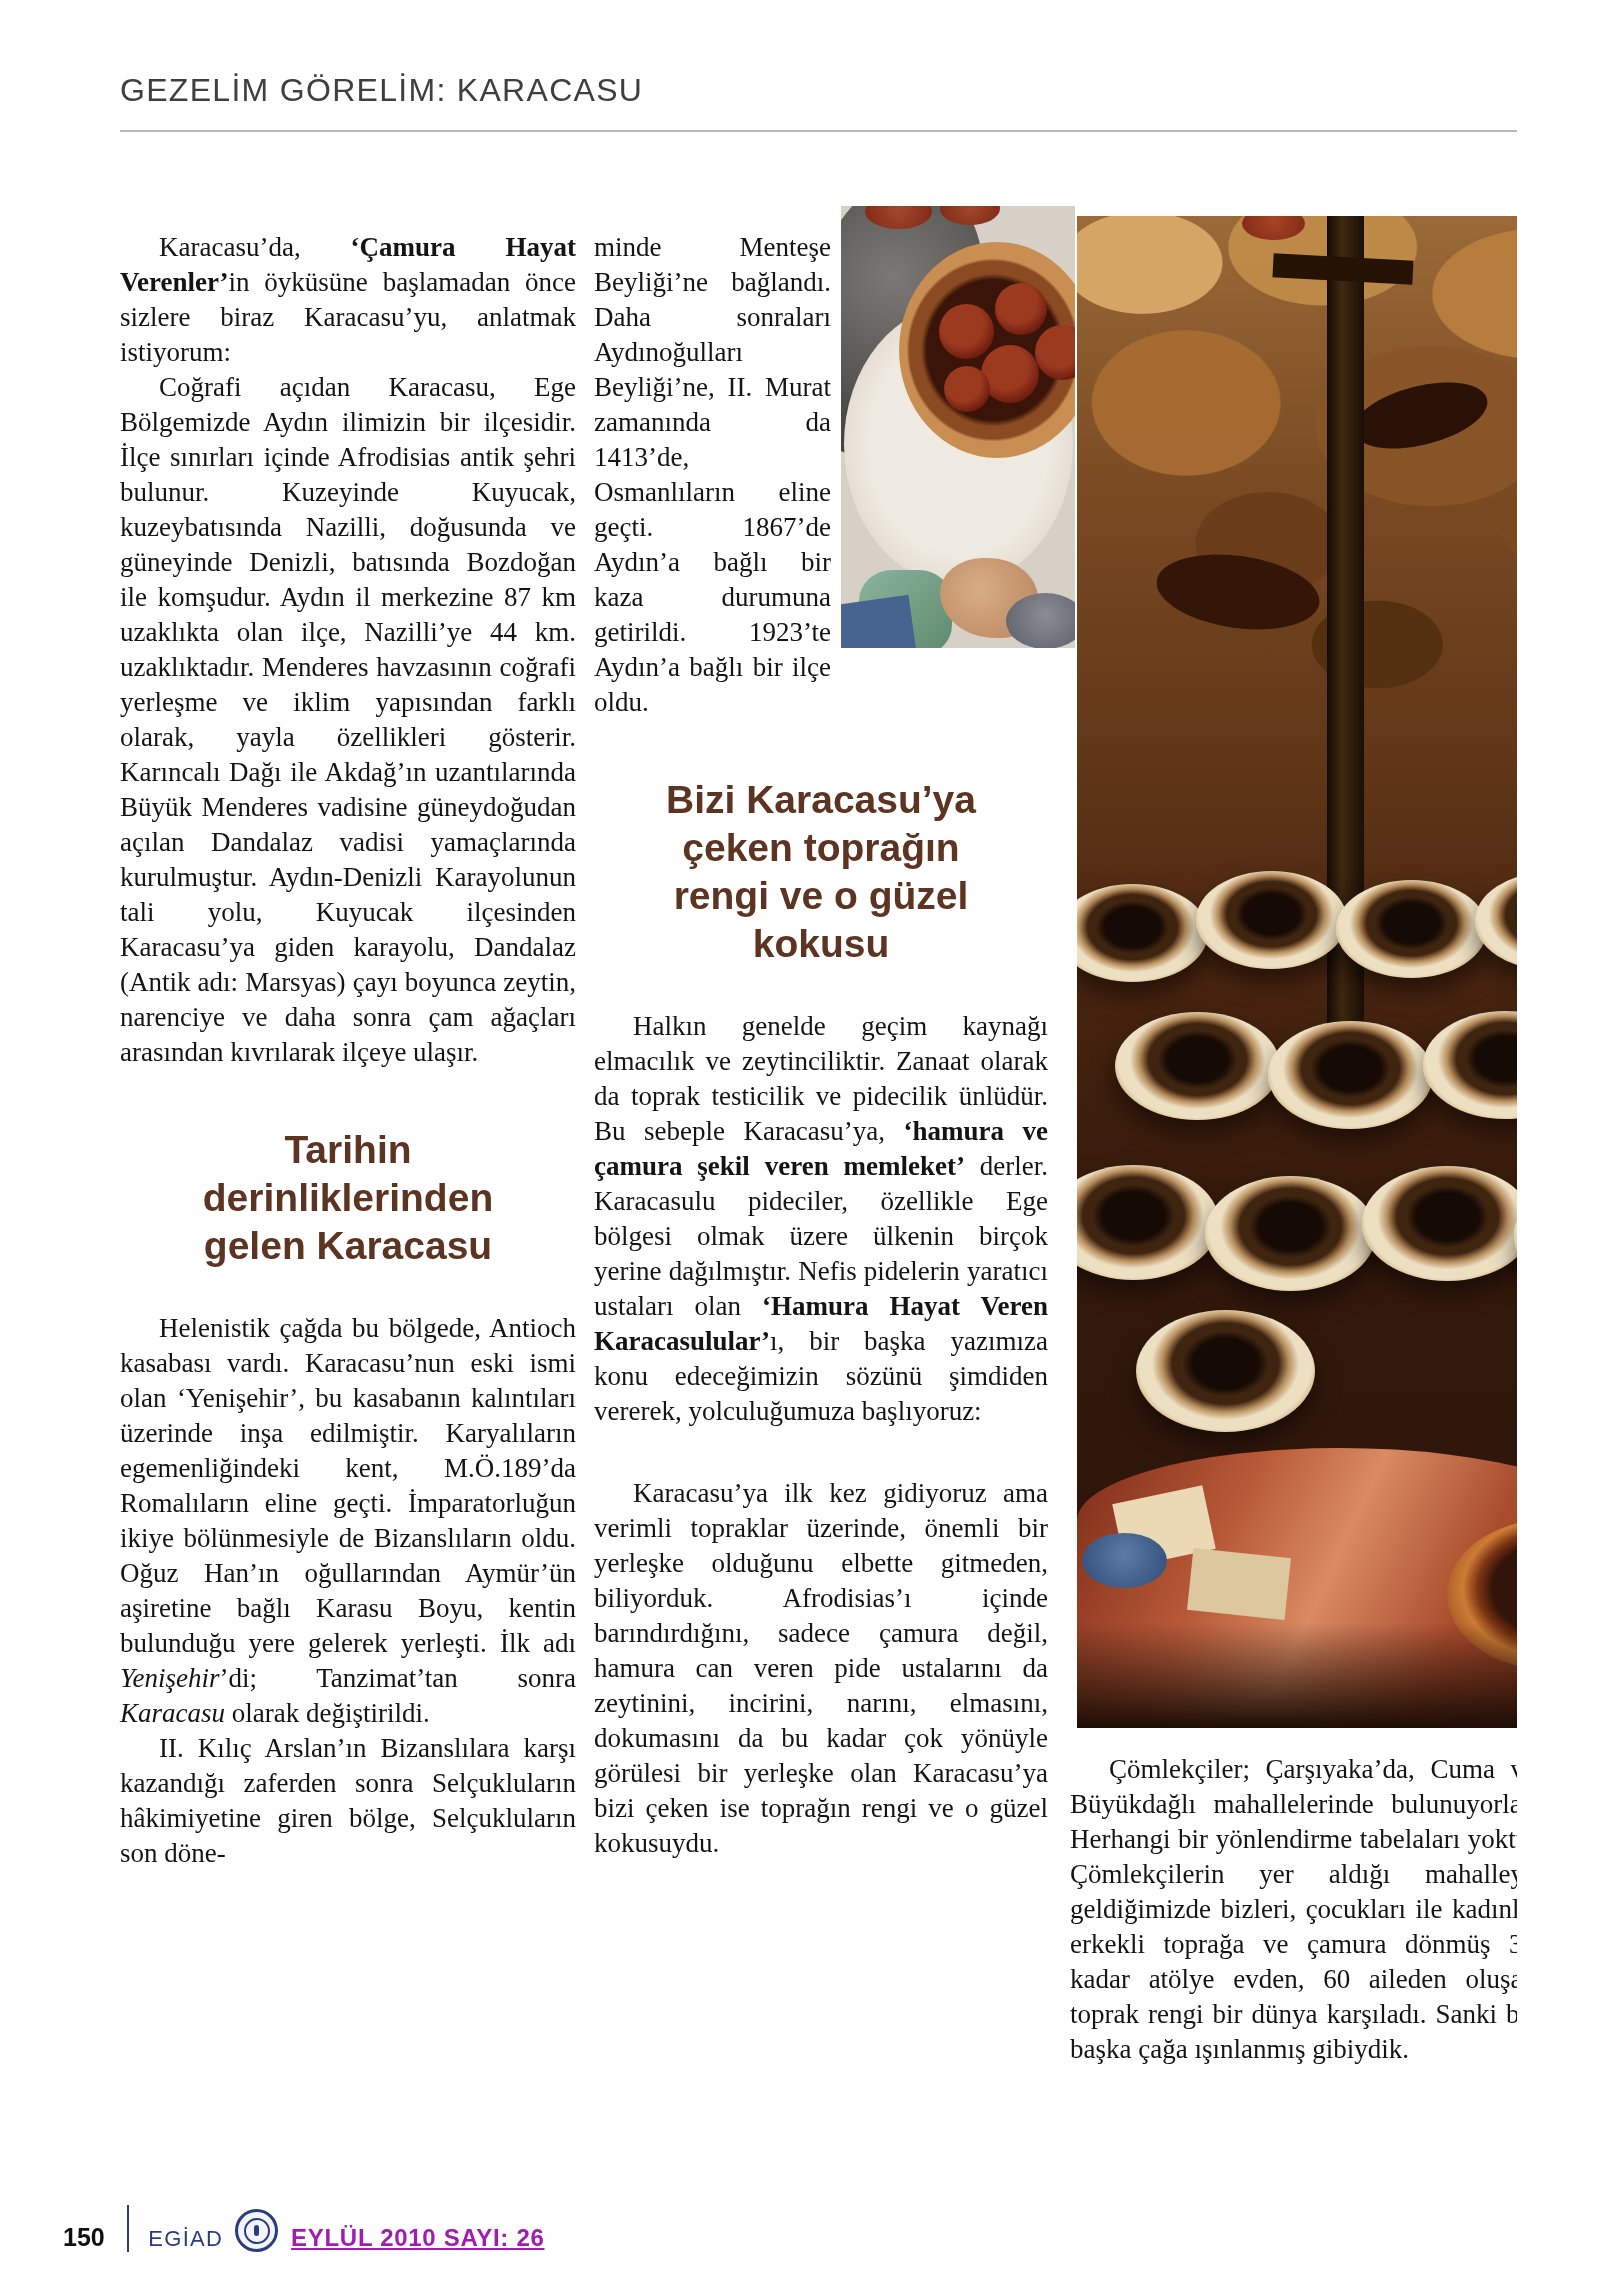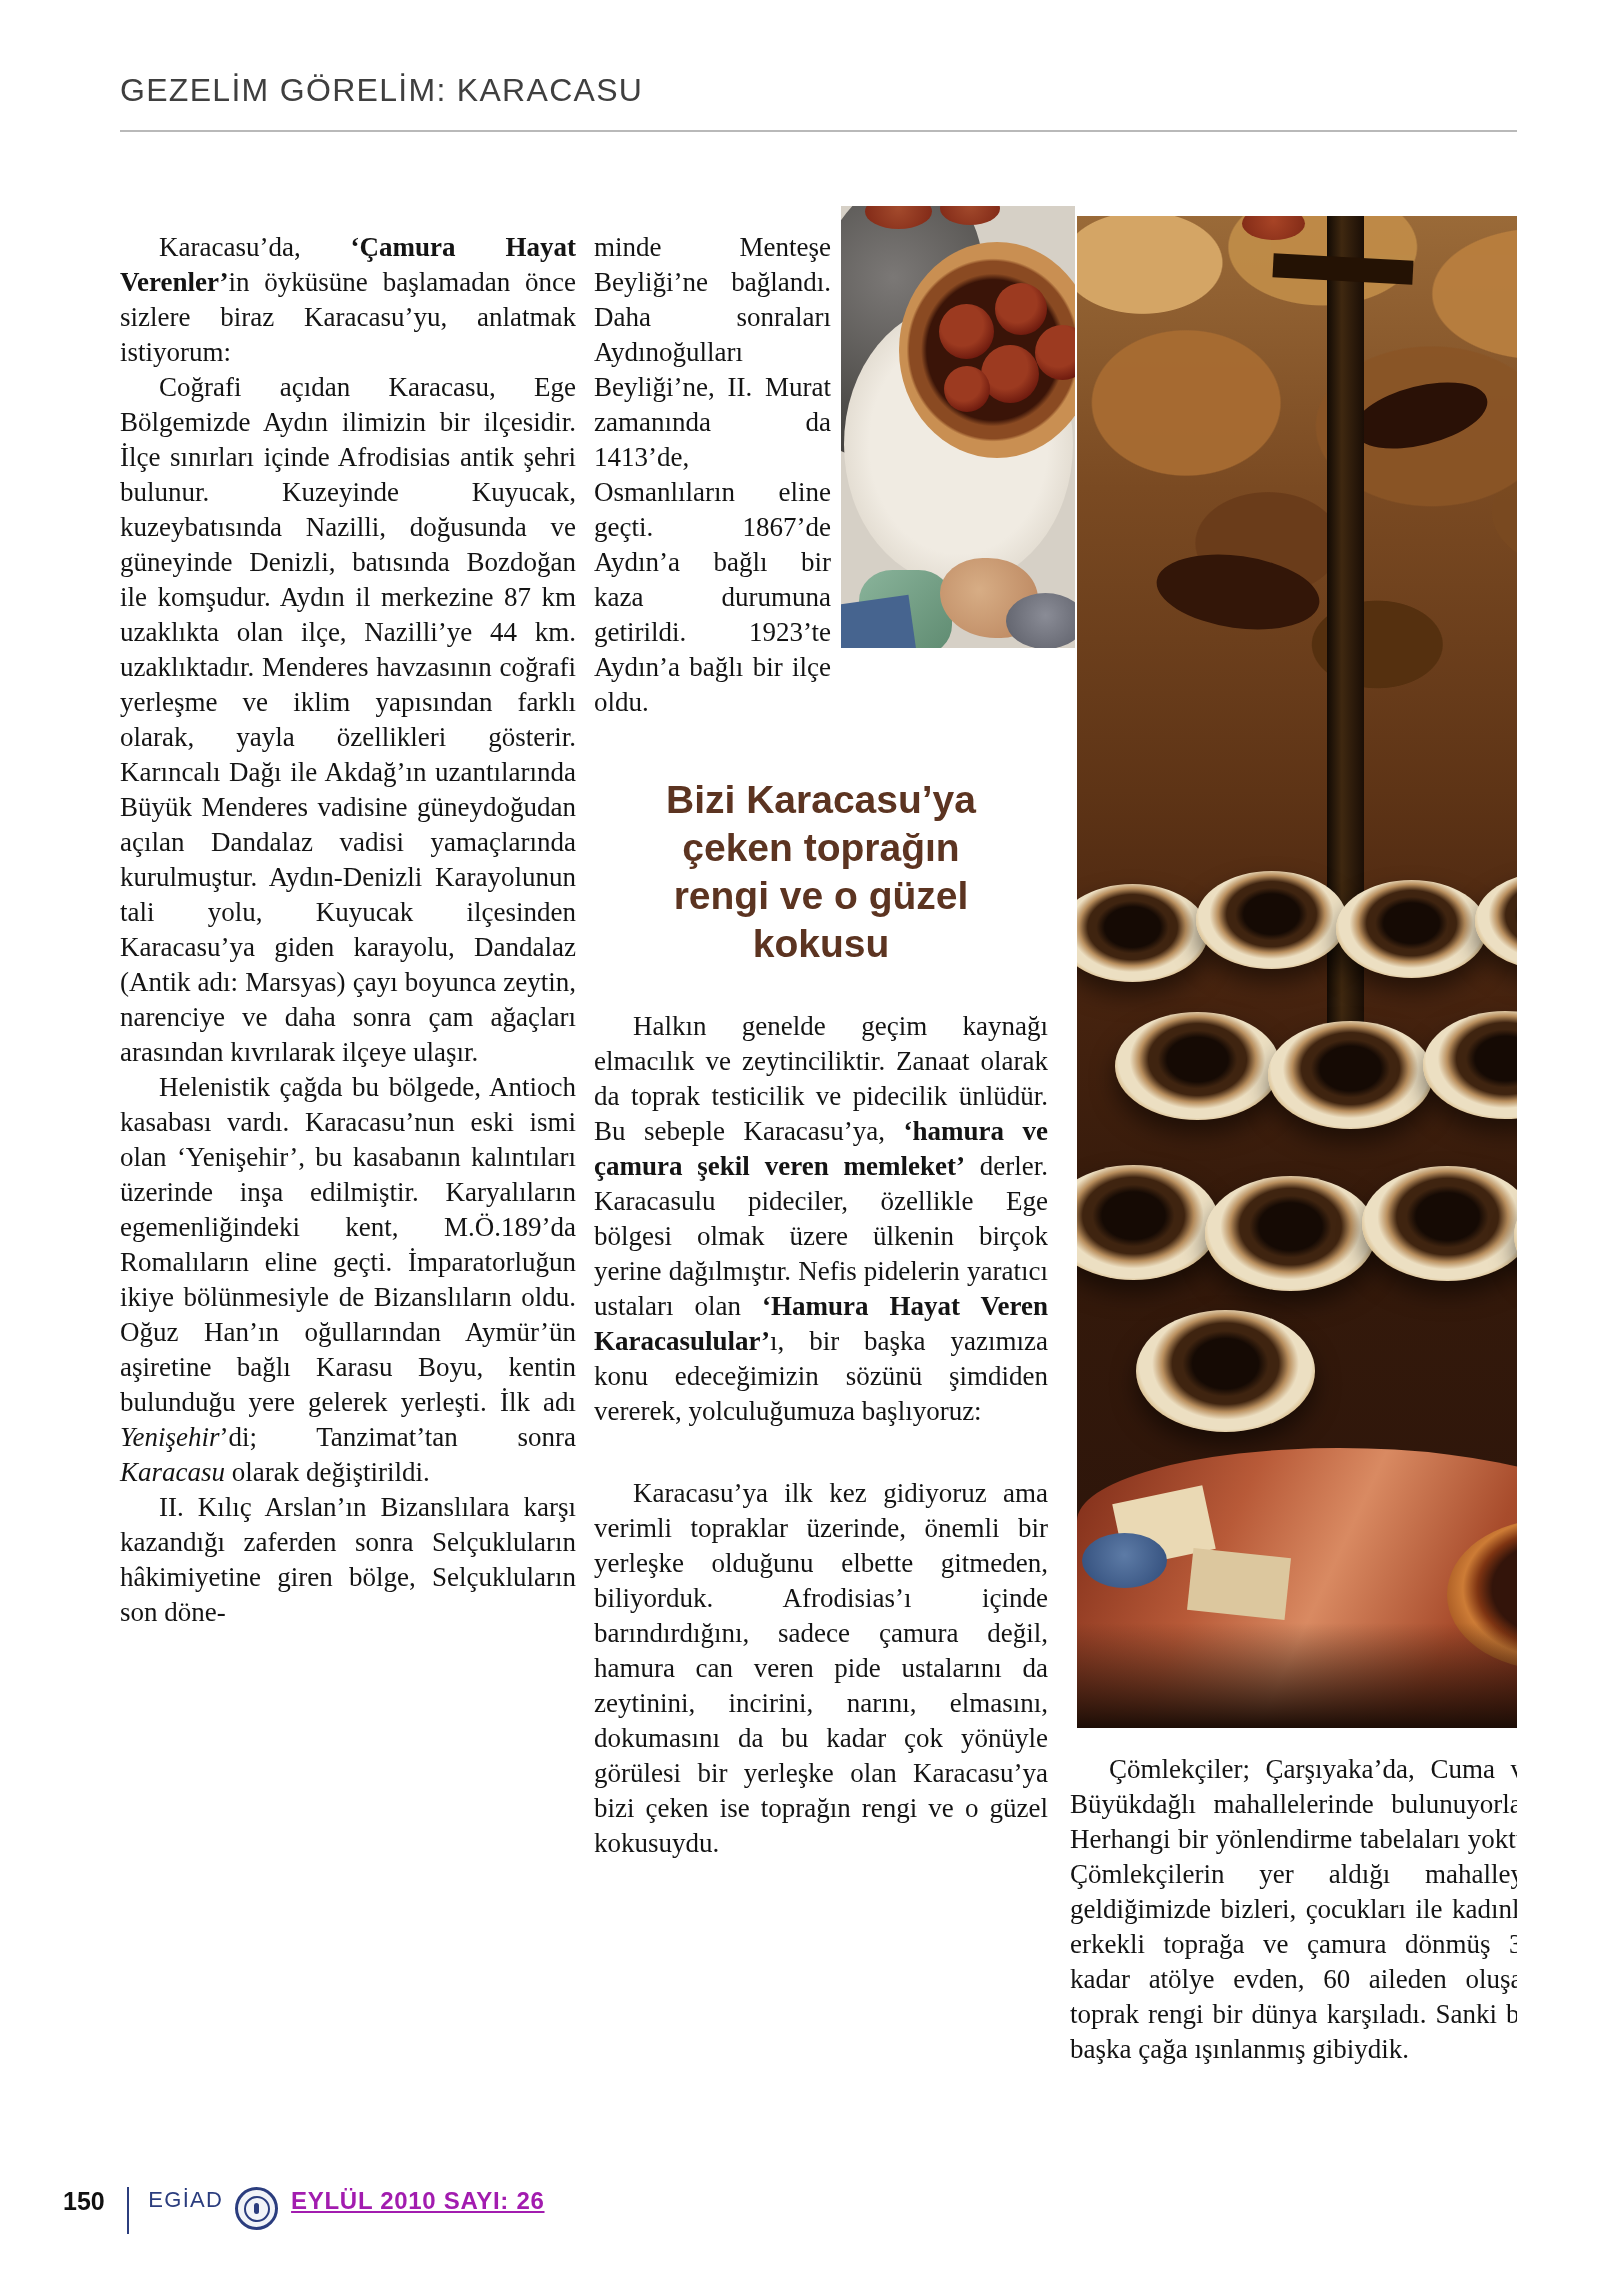--- a/index.html
+++ b/index.html
@@ -95,21 +95,21 @@
   .ph2-drape{left:0;top:1232px;width:546px;height:281px;border-radius:48% 52% 0 0/26% 30% 0 0;
              background:linear-gradient(115deg,#7e2c18 0%,#b85a38 28%,#d98a62 46%,#a84c2c 68%,#6e2412 100%);}
   .ph2-block1{left:41px;top:1278px;width:92px;height:65px;background:#ead9b4;transform:rotate(-12deg);}
   .ph2-block2{left:113px;top:1337px;width:98px;height:62px;background:#dcc79e;transform:rotate(6deg);}
   .ph2-bluebowl{left:5.2px;top:1317px;width:85px;height:55px;border-radius:50%;
                 background:radial-gradient(circle at 50% 40%,#5d7ba6,#2e4a78);}
   .ph2-pot{right:-33px;top:1303px;width:209px;height:151px;border-radius:50%;
            background:radial-gradient(ellipse at 50% 46%,#33140a 0 40%,#7e3412 50%,#cd7c36 60%,#a85a24 74%,#7e421a 90%);}
   .ph2-shade{left:0;bottom:0;width:546px;height:105px;background:linear-gradient(transparent,#1c0d06);}
   
-  .footer{position:absolute;left:63px;top:2187px;height:65px;display:flex;align-items:flex-start;
+  .footer{position:absolute;left:63px;top:2187px;height:65px;display:flex;align-items:flex-end;
           font-family:"Liberation Sans",sans-serif;}
   .page-number{font-size:25px;font-weight:bold;color:#111;}
   .footer-sep{width:2px;height:47px;background:var(--footer-navy);margin:0 19.6px 0 22px;}
   .brand{font-size:22px;letter-spacing:1.3px;color:var(--footer-navy);font-weight:400;}
   .logo{width:37px;height:37px;border-radius:50%;border:3.3px solid var(--footer-navy);
         background:#f2f4f8;margin:0 13px 0 11.8px;display:flex;align-items:center;justify-content:center;}
   .logo-inner{width:22px;height:22px;border-radius:50%;border:2px solid var(--footer-navy);
               display:flex;align-items:center;justify-content:center;}
   .logo-figure{width:5.2px;height:11.8px;border-radius:2.6px;background:var(--footer-navy);}
   .issue{font-size:24px;font-weight:600;color:#a21caf;letter-spacing:0.7px;text-decoration:underline;}
@@ -118,20 +118,23 @@
 <body>
 
 <div class="page">
 
   <div class="kicker">GEZELİM GÖRELİM: KARACASU</div>
   <div class="header-rule"></div>
 
   <section class="col col1">
     <p class="indent"><span>Karacasu’da, </span><span class="b">‘Çamura Hayat Verenler’</span><span>in öyküsüne başlamadan önce sizlere biraz Karacasu’yu, anlatmak istiyorum:</span></p>
     <p class="indent">Coğrafi açıdan Karacasu, Ege Bölgemizde Aydın ilimizin bir ilçesidir. İlçe sınırları içinde Afrodisias antik şehri bulunur. Kuzeyinde Kuyucak, kuzeybatısında Nazilli, doğusunda ve güneyinde Denizli, batısında Bozdoğan ile komşudur. Aydın il merkezine 87 km uzaklıkta olan ilçe, Nazilli’ye 44 km. uzaklıktadır. Menderes havzasının coğrafi yerleşme ve iklim yapısından farklı olarak, yayla özellikleri gösterir. Karıncalı Dağı ile Akdağ’ın uzantılarında Büyük Menderes vadisine güneydoğudan açılan Dandalaz vadisi yamaçlarında kurulmuştur. Aydın-Denizli Karayolunun tali yolu, Kuyucak ilçesinden Karacasu’ya giden karayolu, Dandalaz (Antik adı: Marsyas) çayı boyunca zeytin, narenciye ve daha sonra çam ağaçları arasından kıvrılarak ilçeye ulaşır.</p>
+    <h2 class="brown">Tarihin
+derinliklerinden
+gelen Karacasu</h2>
     <p class="indent"><span>Helenistik çağda bu bölgede, Antioch kasabası vardı. Karacasu’nun eski ismi olan ‘Yenişehir’, bu kasabanın kalıntıları üzerinde inşa edilmiştir. Karyalıların egemenliğindeki kent, M.Ö.189’da Romalıların eline geçti. İmparatorluğun ikiye bölünmesiyle de Bizanslıların oldu. Oğuz Han’ın oğullarından Aymür’ün aşiretine bağlı Karasu Boyu, kentin bulunduğu yere gelerek yerleşti. İlk adı </span><span class="i">Yenişehir</span><span>’di; Tanzimat’tan sonra </span><span class="i">Karacasu</span><span> olarak değiştirildi.</span></p>
     <p class="indent">II. Kılıç Arslan’ın Bizanslılara karşı kazandığı zaferden sonra Selçukluların hâkimiyetine giren bölge, Selçukluların son döne-</p>
   </section>
 
   <section class="col col2">
     <p class="narrow">minde Menteşe Beyliği’ne bağlandı. Daha sonraları Aydınoğulları Beyliği’ne, II. Murat zamanında da 1413’de, Osmanlıların eline geçti. 1867’de Aydın’a bağlı bir kaza durumuna getirildi. 1923’te Aydın’a bağlı bir ilçe oldu.</p>
     <h2 class="brown">Bizi Karacasu’ya
 çeken toprağın
 rengi ve o güzel
 kokusu</h2>

